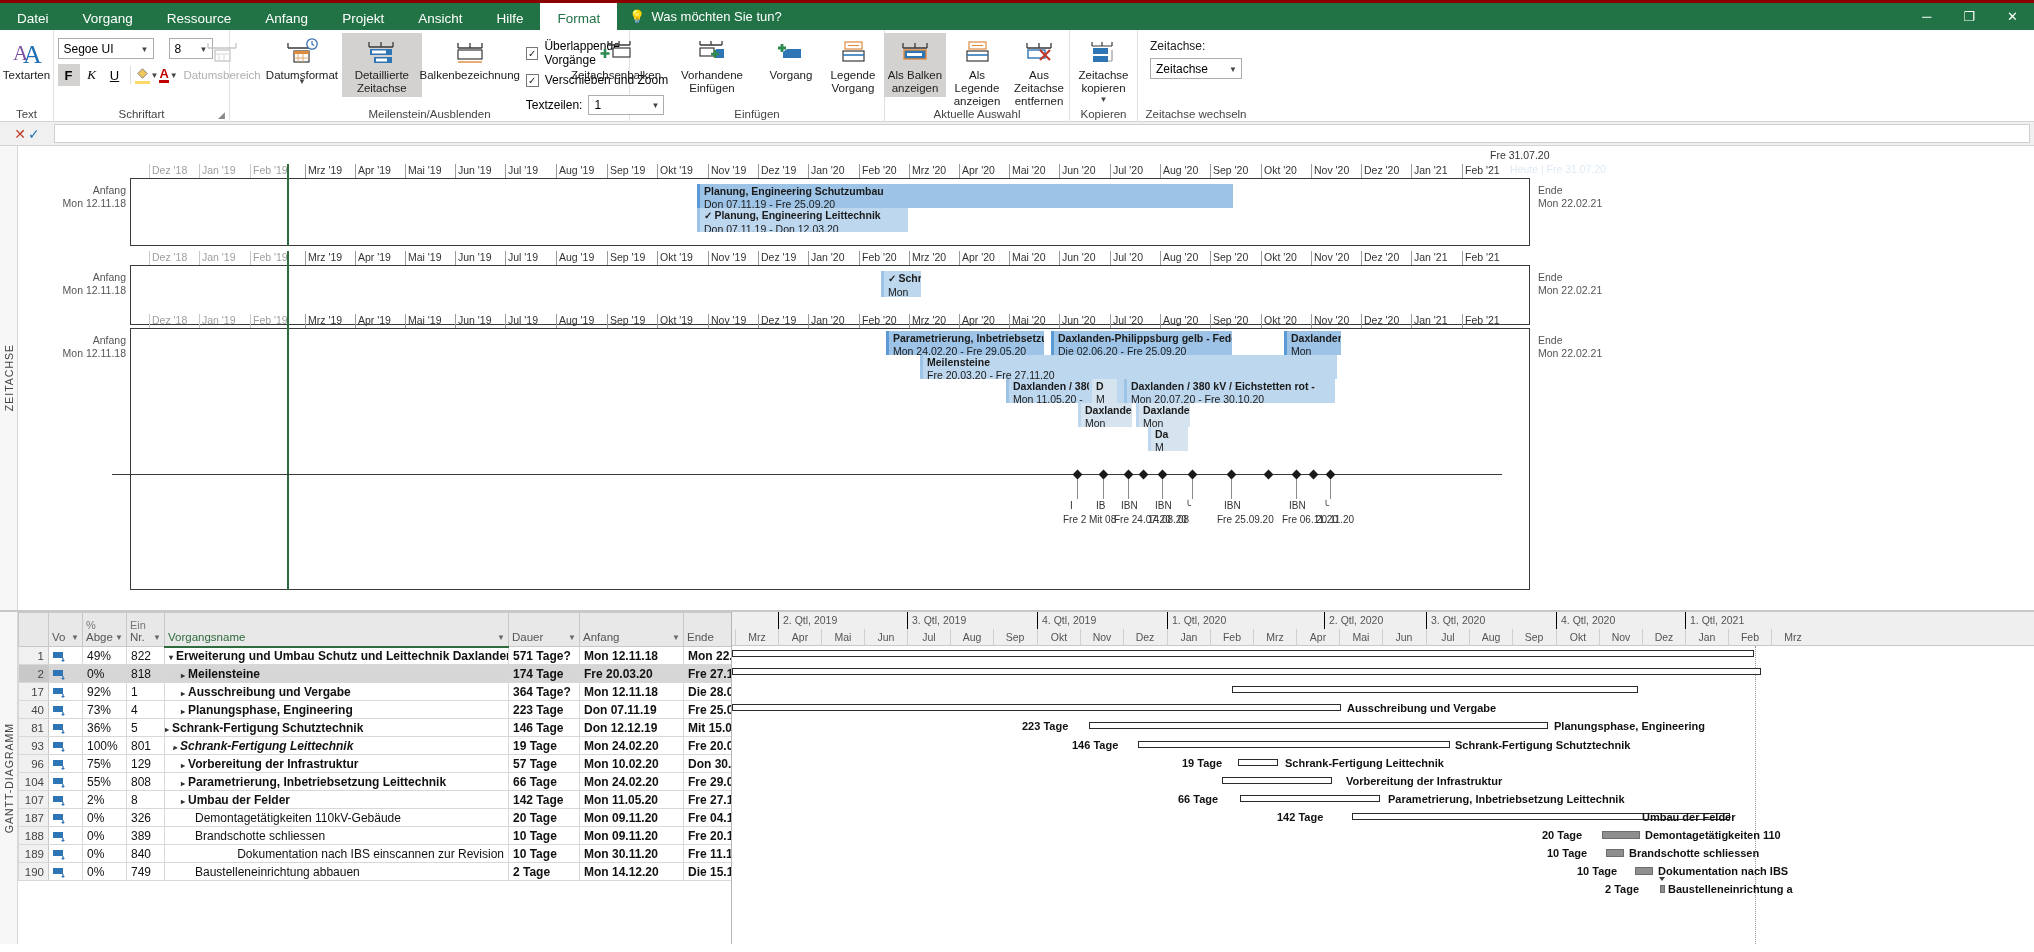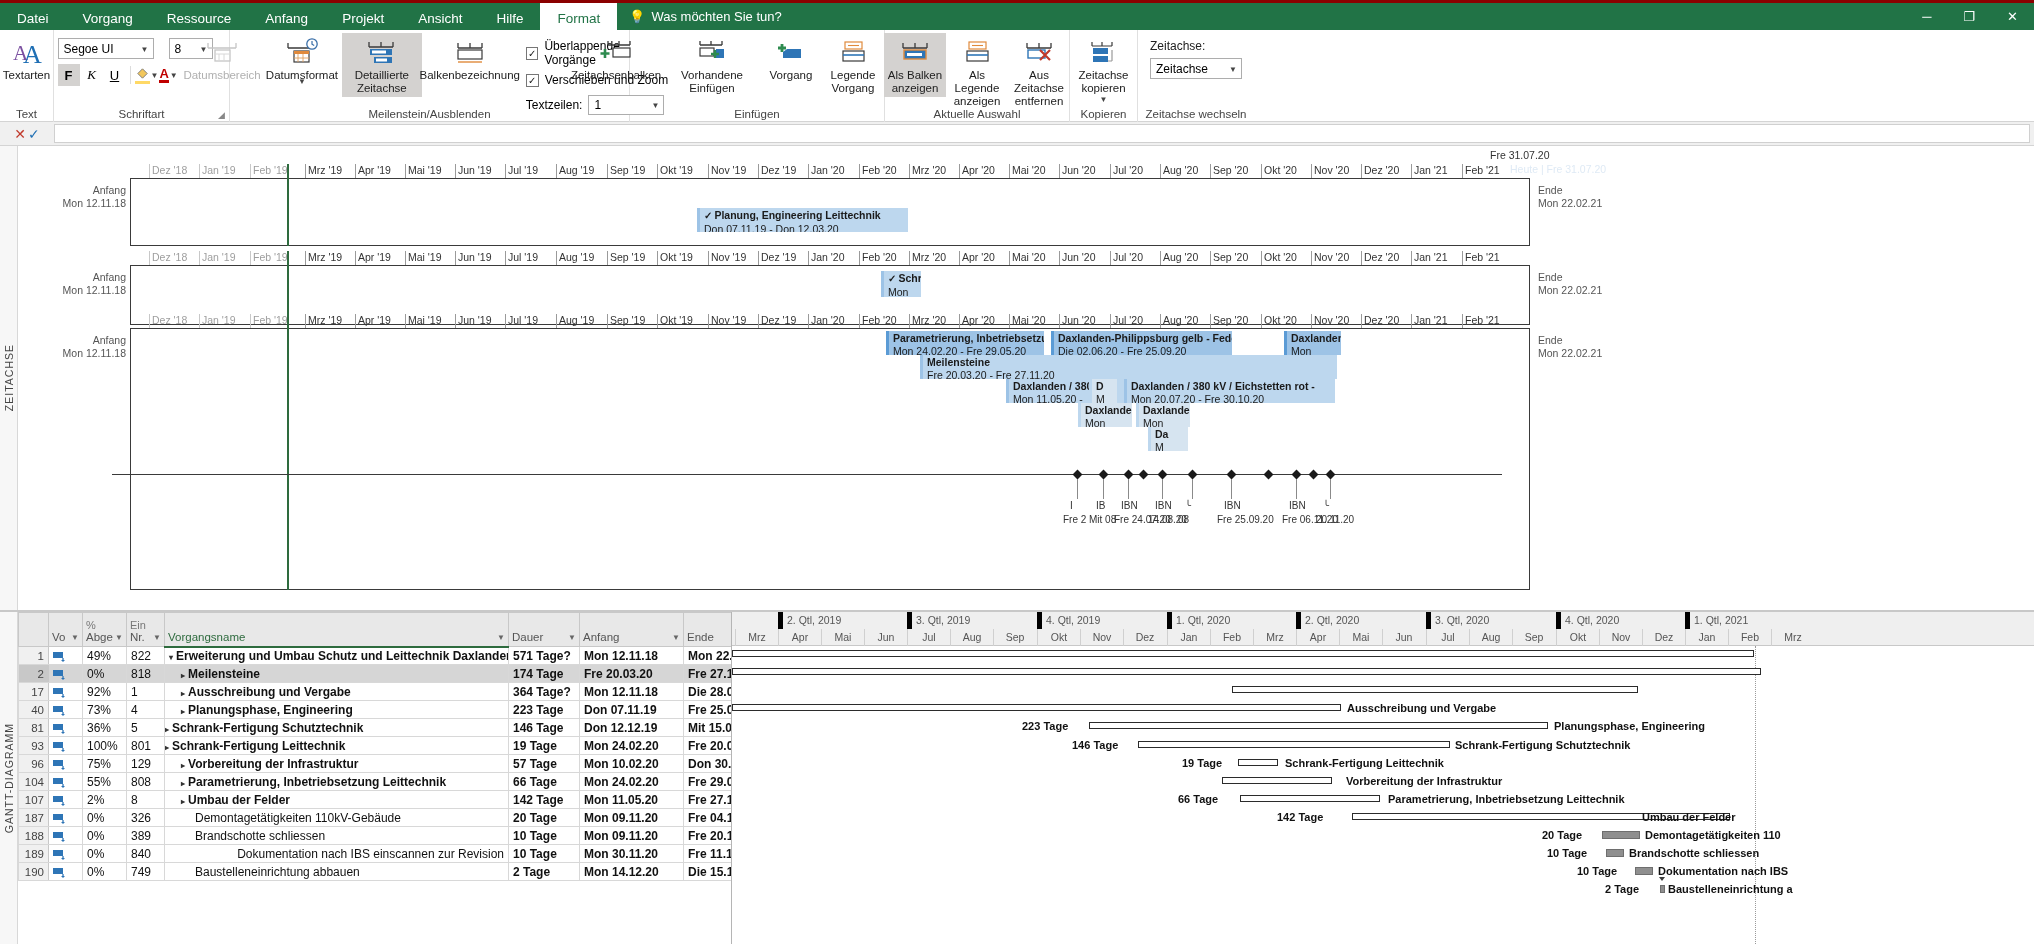--- a/index.html
+++ b/index.html
@@ -227,21 +227,21 @@
   td.namec { font-weight:bold; }
   td.durc, td.startc, td.endc { font-weight:bold; }
   .tri { font-size:8px; color:#333; margin-right:3px; display:inline-block; }
   .taskicon {
     display:inline-block; width:14px; height:11px; position:relative; vertical-align:middle;
   }
 
   .chart-wrap { flex:1; position:relative; overflow:hidden; background:#ffffff; }
   .chart-hdr { position:absolute; left:0; right:0; top:0; height:34px; background:#efefef; border-bottom:1px solid #c8c8c8; }
   .q-cell {
-    position:absolute; top:0; height:17px; border-left:5px solid #000000;
+    position:absolute; top:0; height:17px; border-left:1px solid #000000;
     font-size:10.5px; color:#555; padding-left:4px; white-space:nowrap; line-height:17px;
   }
   .m-cell {
     position:absolute; top:17px; height:17px; border-left:1px solid #d0d0d0;
     font-size:10.5px; color:#555; text-align:center; line-height:17px;
   }
   .chart-body { position:absolute; left:0; right:0; top:34px; bottom:0; }
   .sumbar {
     position:absolute; height:7px; border:1.5px solid #2b2b2b; background:#ffffff;
   }
@@ -588,20 +588,24 @@
       <div class="tl-green" style="left:269px; top:0px; height:82px;"></div>
       <div class="startcap" style="left:20px; top:20px; width:88px;">
         <div>Anfang</div>
         <div>Mon 12.11.18</div>
       </div>
       <div class="endcap" style="left:1520px; top:20px; width:80px; text-align:left;">
         <div>Ende</div>
         <div>Mon 22.02.21</div>
       </div>
 
+      <div class="tbar" style="left:679px; top:20px; width:536px; height:24px;">
+        <div class="t1">Planung, Engineering Schutzumbau</div>
+        <div class="t2">Don 07.11.19 - Fre 25.09.20</div>
+      </div>
       <div class="tbar light" style="left:679px; top:44px; width:211px; height:24px;">
         <div class="t1"><span class="check">✓</span><span>Planung, Engineering Leittechnik</span></div>
         <div class="t2">Don 07.11.19 - Don 12.03.20</div>
       </div>
     </div>
 
     <div class="tl-band" style="top:105px; height:84px;">
       <div id="ticks2" class="tl-axis" style="top:0;">
           <div class="tl-tick gray" style="left: 131px;">Dez '18</div>
           <div class="tl-tick gray" style="left: 181px;">Jan '19</div>
@@ -873,21 +877,21 @@
             </tr>
             <tr>
               <td class="idc">93</td>
               <td><span class="taskicon"><svg width="15" height="12" viewBox="0 0 15 12">
                     <rect x="0" y="1" width="10" height="6" fill="#2e75b6"></rect>
                     <path d="M8 9 h4 l-2 2 z" fill="#2e75b6"></path>
                     <path d="M10 7 v3" stroke="#2e75b6" stroke-width="1.3"></path>
                   </svg></span></td>
               <td>100%</td>
               <td>801</td>
-              <td class="namec" style="padding-left: 0;"><span class="tri">▸</span><span>Schrank-Fertigung Leittechnik</span></td>
+              <td class="namec" style="padding-left: 8px; font-style: italic;"><span class="tri">▸</span><span>Schrank-Fertigung Leittechnik</span></td>
               <td class="durc">19 Tage</td>
               <td class="startc">Mon 24.02.20</td>
               <td class="endc">Fre 20.03.20</td>
             </tr>
             <tr>
               <td class="idc">96</td>
               <td><span class="taskicon"><svg width="15" height="12" viewBox="0 0 15 12">
                     <rect x="0" y="1" width="10" height="6" fill="#2e75b6"></rect>
                     <path d="M8 9 h4 l-2 2 z" fill="#2e75b6"></path>
                     <path d="M10 7 v3" stroke="#2e75b6" stroke-width="1.3"></path>
@@ -987,21 +991,21 @@
       </table>
     </div>
 
     <div class="chart-wrap">
       <div class="chart-hdr">
         <div id="qcells">
             <div class="q-cell" style="left: 46px; width: 130px;">2. Qtl, 2019</div>
             <div class="q-cell" style="left: 175px; width: 130px;">3. Qtl, 2019</div>
             <div class="q-cell" style="left: 305px; width: 130px;">4. Qtl, 2019</div>
             <div class="q-cell" style="left: 435px; width: 130px;">1. Qtl, 2020</div>
-            <div class="q-cell" style="left: 564px; width: 130px;">2. Qtl, 2020</div>
+            <div class="q-cell" style="left: 592px; width: 130px;">2. Qtl, 2020</div>
             <div class="q-cell" style="left: 694px; width: 130px;">3. Qtl, 2020</div>
             <div class="q-cell" style="left: 824px; width: 130px;">4. Qtl, 2020</div>
             <div class="q-cell" style="left: 953px; width: 130px;">1. Qtl, 2021</div>
           </div>
         <div id="mcells">
             <div class="m-cell" style="left: 3px; width: 43px;">Mrz</div>
             <div class="m-cell" style="left: 46px; width: 43px;">Apr</div>
             <div class="m-cell" style="left: 89px; width: 43px;">Mai</div>
             <div class="m-cell" style="left: 132px; width: 43px;">Jun</div>
             <div class="m-cell" style="left: 175px; width: 43px;">Jul</div>

